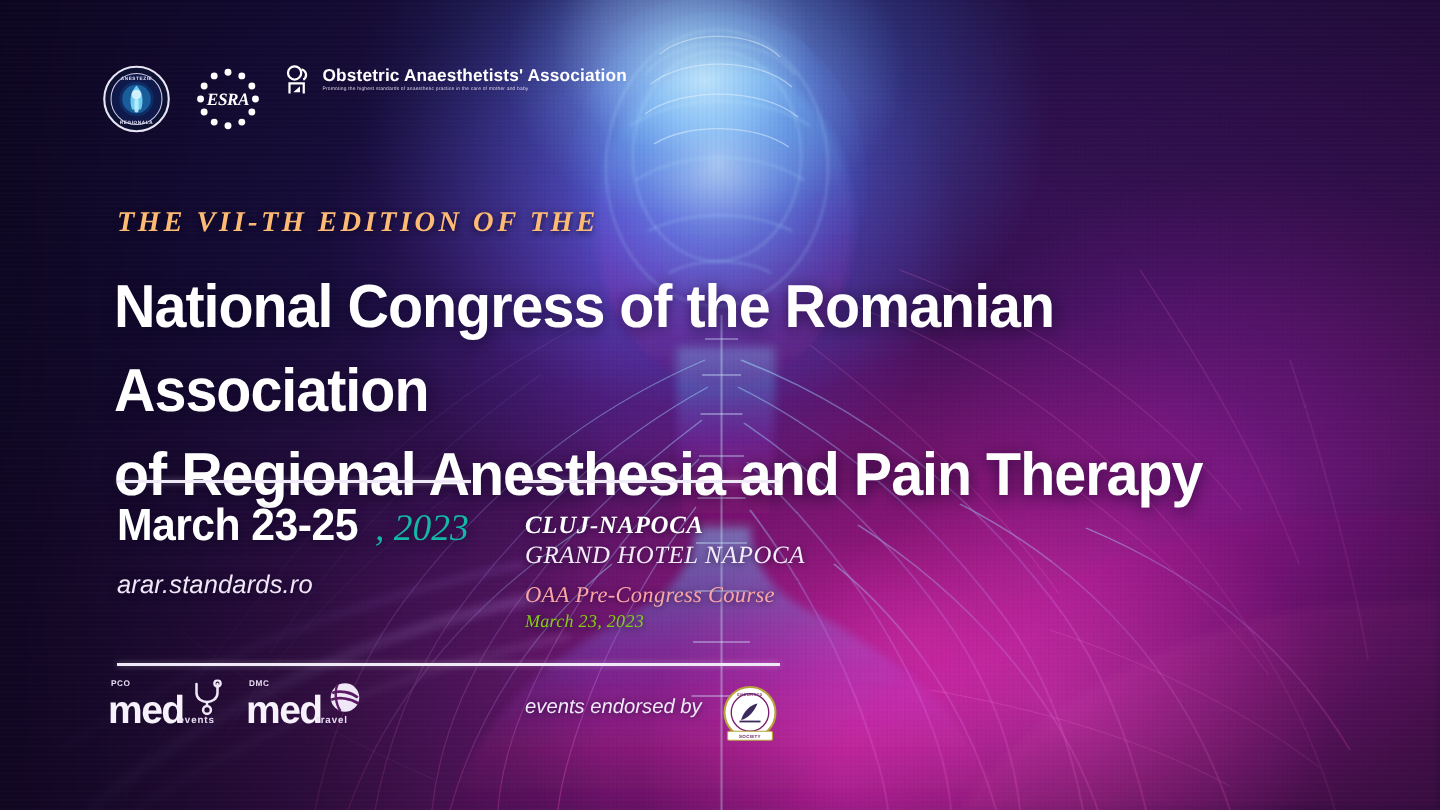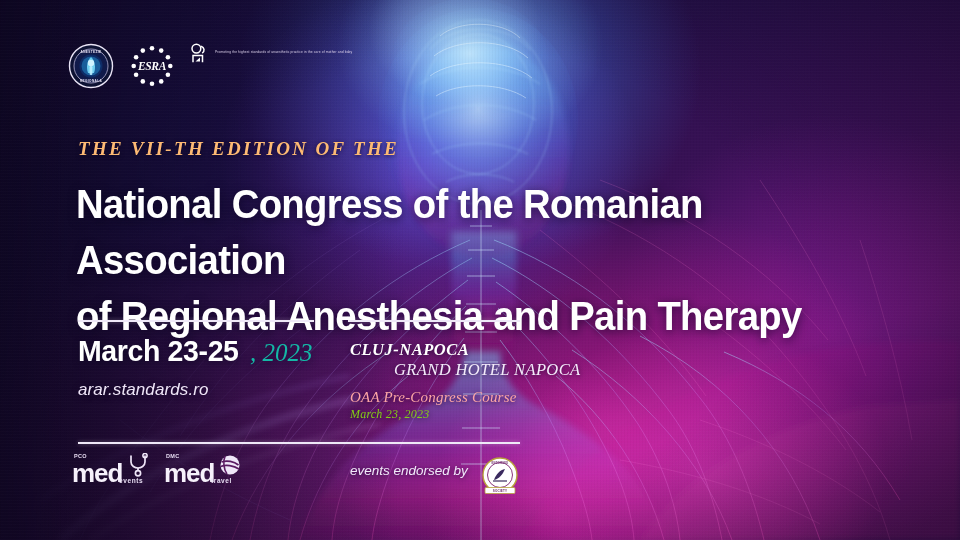--- a/index.html
+++ b/index.html
@@ -132,21 +132,20 @@
     font-weight:700; font-style:italic; font-size:16.5px;
     letter-spacing:.5px; color:#ffffff;
     text-shadow:0 1px 5px rgba(12,2,34,.65);
   }
   .venue-hotel {
     position:absolute; left:350px; top:360px;
     font-family:"Liberation Serif", serif;
     font-style:italic; font-size:16.5px; letter-spacing:.4px;
     color:#f4ecfb;
     text-shadow:0 1px 5px rgba(12,2,34,.65);
-    margin-left:44px;
   }
   .course-name {
     position:absolute; left:350px; top:389px;
     font-family:"Liberation Serif", serif;
     font-style:italic; font-size:15px; color:#fca5a5;
     letter-spacing:.2px;
     text-shadow:0 1px 5px rgba(12,2,34,.65);
   }
   .course-date {
     position:absolute; left:350px; top:407px;
@@ -353,20 +352,21 @@
       </div>
 
       <div class="oaa">
         <svg class="oaa-mark" viewBox="0 0 20 20">
           <circle cx="6.4" cy="5.6" r="4.4" fill="none" stroke="#ffffff" stroke-width="1.5"></circle>
           <path d="M11 3.2 C14.6 4.4 15 8.4 12.2 10.2" fill="none" stroke="#ffffff" stroke-width="1.5"></path>
           <path d="M3 12.5 L3 18.5 M3 12.5 L12.5 12.5 M12.5 12.5 L12.5 18.5" fill="none" stroke="#ffffff" stroke-width="1.5" stroke-linecap="square"></path>
           <path d="M5.5 18.5 L10 14.5 L10 18.5 Z" fill="#ffffff"></path>
         </svg>
         <div class="oaa-text">
+          <div class="oaa-title">Obstetric Anaesthetists' Association</div>
           <div class="oaa-tag">Promoting the highest standards of anaesthetic practice in the care of mother and baby</div>
         </div>
       </div>
 
     </div>
 
     <div class="eyebrow">THE VII-TH EDITION OF THE</div>
 
     <div class="headline">
       <div>National Congress of the Romanian Association</div>

